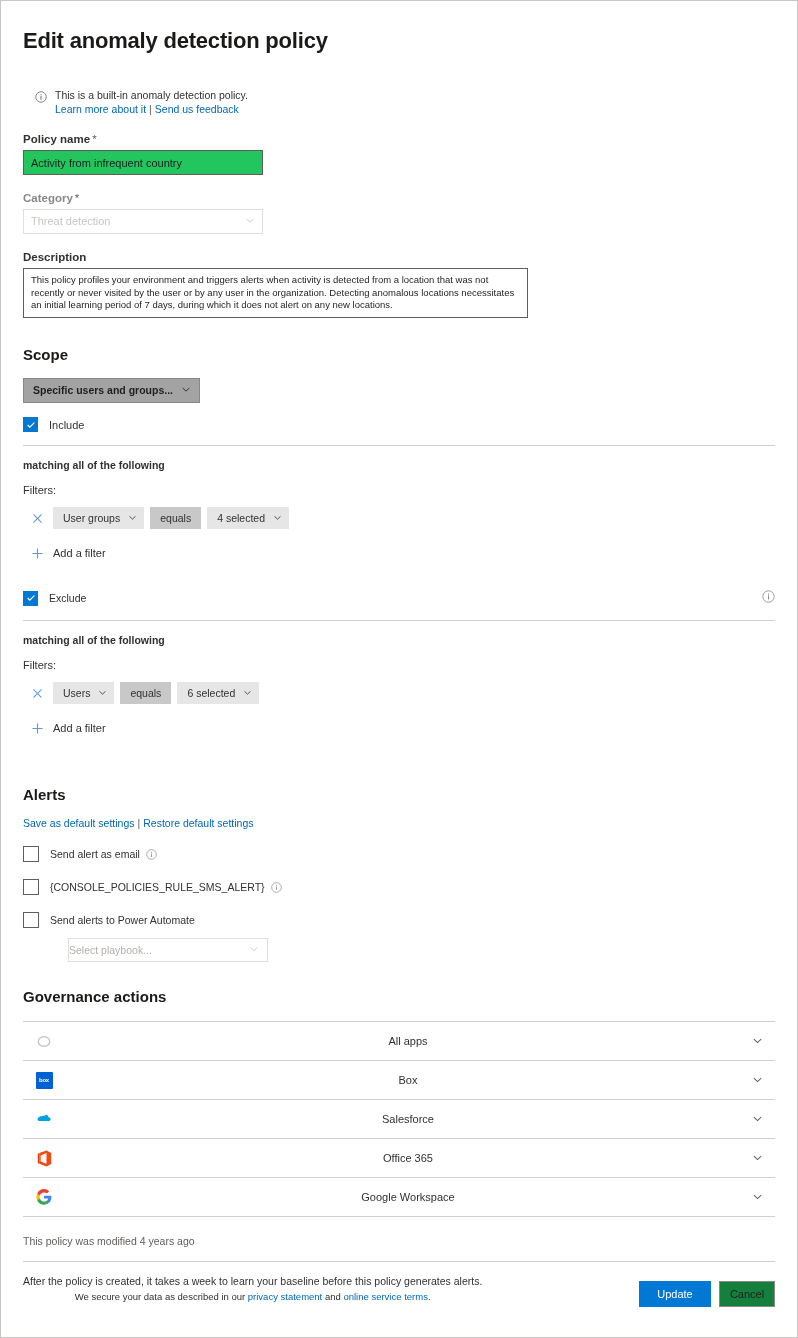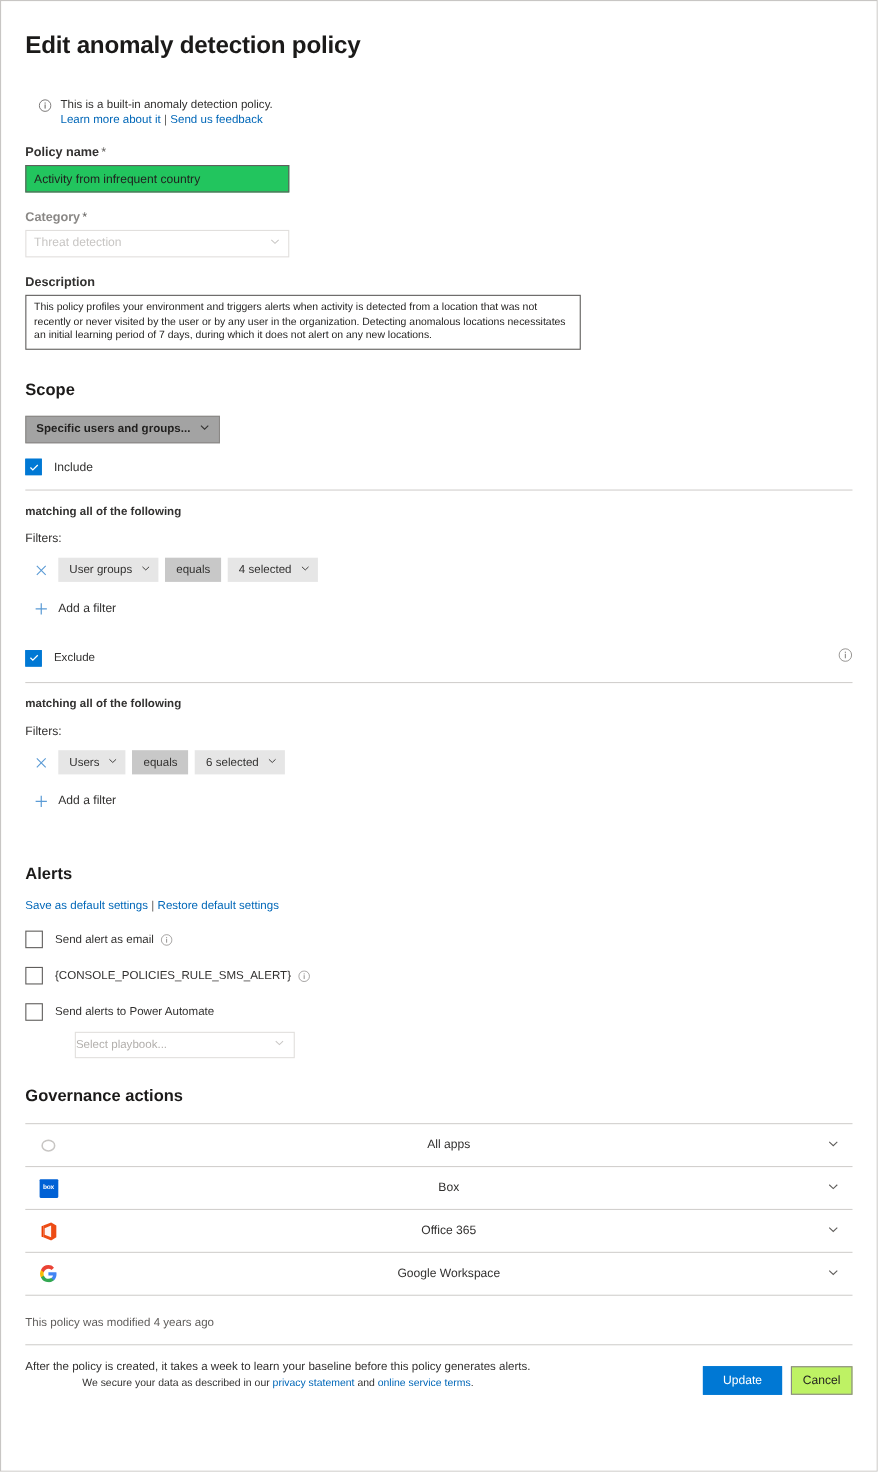--- a/index.html
+++ b/index.html
@@ -360,21 +360,21 @@
     font-size: 11px;
     cursor: pointer;
     border: 1px solid transparent;
   }
   .btn-primary {
     background: #0078d4;
     color: #ffffff;
     border-color: #0078d4;
   }
   .btn-secondary {
-    background: #bef264;
+    background: #15803d;
     color: #201f1e;
     border-color: #8a8886;
     min-width: 56px;
   }
 
   
   .box-ico {
     width: 17px; height: 17px;
     background: #0061d5;
     color: #fff;
@@ -622,20 +622,33 @@
           <span class="box-ico">box</span>
         </span>
         <span class="gov-name">Box</span>
         <span>
           <svg width="11" height="11" viewBox="0 0 12 12">
               <path d="M2 4.4 L6 8.2 L10 4.4" fill="none" stroke="#605e5c" stroke-width="1.1"></path>
             </svg>
         </span>
       </div>
 
+      <div class="gov-row">
+        <span class="gov-icon">
+          <svg width="17" height="13" viewBox="0 0 20 14">
+            <path d="M6.2 3.4c.9-1 2.3-1.2 3.4-.5.6-1.1 2-1.6 3.2-1.1 1.1.4 1.8 1.5 1.7 2.6 1.2-.2 2.4.6 2.6 1.8.3 1.3-.6 2.5-1.9 2.7-.2 0-.4.1-.6 0H4.4c-1.3.1-2.5-.9-2.6-2.2-.1-1.2.7-2.2 1.9-2.4.3-.6.8-1 1.4-1.1.4 0 .8.1 1.1.2z" fill="#00a1e0"></path>
+          </svg>
+        </span>
+        <span class="gov-name">Salesforce</span>
+        <span>
+          <svg width="11" height="11" viewBox="0 0 12 12">
+              <path d="M2 4.4 L6 8.2 L10 4.4" fill="none" stroke="#605e5c" stroke-width="1.1"></path>
+            </svg>
+        </span>
+      </div>
 
       <div class="gov-row">
         <span class="gov-icon">
           <svg width="15" height="17" viewBox="0 0 15 18">
             <path d="M9.6 0.4 L2.1 3.2 V14.6 L0.4 14 V3.9 L9.6 0.4z" fill="#eb3c00"></path>
             <path d="M9.6 0.4 L14.6 3.2 V14.7 L9.6 17.6 L2.1 14.6 V3.2 L9.6 0.4z" fill="#eb3c00" opacity="0.92"></path>
             <path d="M9.6 3.3 V14.5 L3.4 12.1 V5.8 L9.6 3.3z" fill="#ffffff" opacity="0.95"></path>
           </svg>
         </span>
         <span class="gov-name">Office 365</span>

